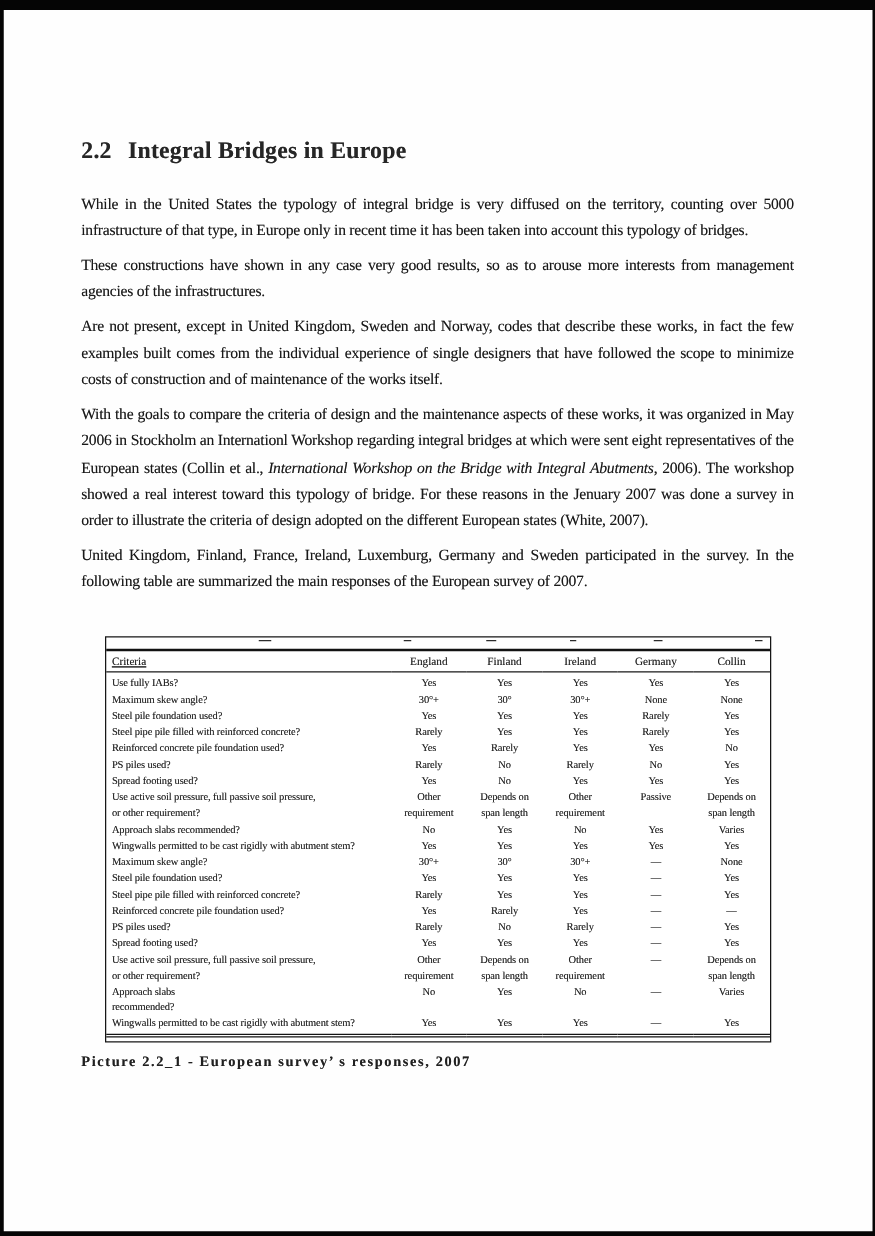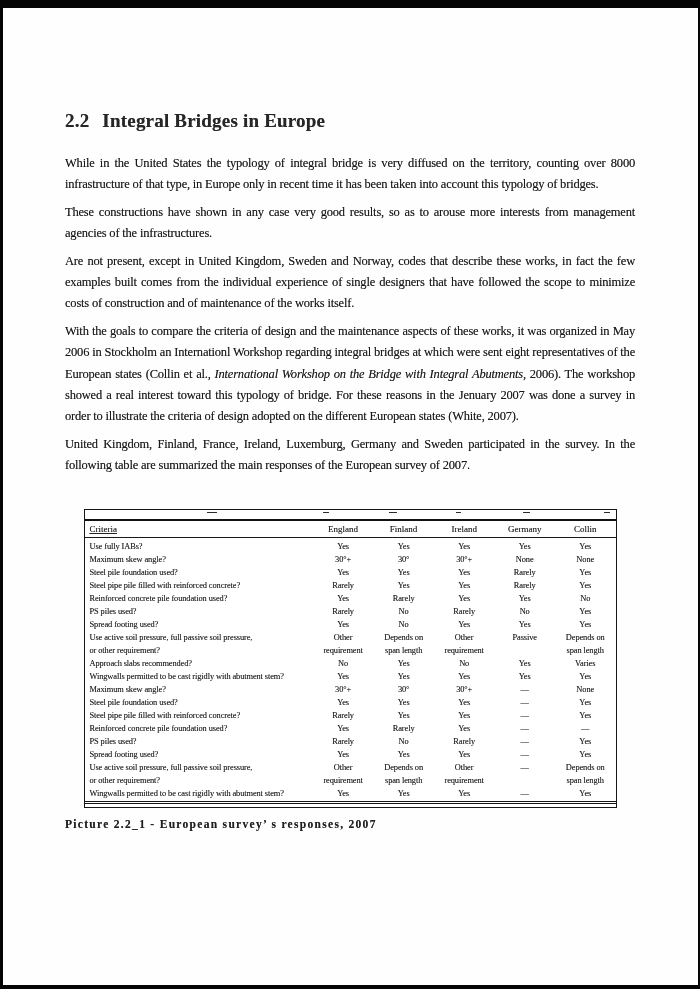--- a/index.html
+++ b/index.html
@@ -74,21 +74,21 @@
 
 <div class="scan-frame">
   <div class="page">
     <div class="content">
 
       <h1 class="section-heading">
         <span class="sec-num">2.2</span><span>Integral Bridges in Europe</span>
       </h1>
 
       <div class="body-text">
-        <p>While in the United States the typology of integral bridge is very diffused on the territory, counting over 8000 infrastructure of that type, in Europe only in recent time it has been taken into account this typology of bridges.</p>
+        <p>While in the United States the typology of integral bridge is very diffused on the territory, counting over 5000 infrastructure of that type, in Europe only in recent time it has been taken into account this typology of bridges.</p>
         <p>These constructions have shown in any case very good results, so as to arouse more interests from management agencies of the infrastructures.</p>
         <p>Are not present, except in United Kingdom, Sweden and Norway, codes that describe these works, in fact the few examples built comes from the individual experience of single designers that have followed the scope to minimize costs of construction and of maintenance of the works itself.</p>
         <p><span>With the goals to compare the criteria of design and the maintenance aspects of these works, it was organized in May 2006 in Stockholm an Internationl Workshop regarding integral bridges at which were sent eight representatives of the European states (Collin et al., </span><em>International Workshop on the Bridge with Integral Abutments</em><span>, 2006). The workshop showed a real interest toward this typology of bridge. For these reasons in the Jenuary 2007 was done a survey in order to illustrate the criteria of design adopted on the different European states (White, 2007).</span></p>
         <p>United Kingdom, Finland, France, Ireland, Luxemburg, Germany and Sweden participated in the survey. In the following table are summarized the main responses of the European survey of 2007.</p>
       </div>
 
       <div class="table-figure">
         <div class="table-frame">
           <div class="crop-artifact">
             <span class="mark" style="left:122px;width:10px"></span>
@@ -258,20 +258,29 @@
 requirement</td>
                   <td class="value-cell">Depends on
 span length</td>
                   <td class="value-cell">Other
 requirement</td>
                   <td class="value-cell">—</td>
                   <td class="value-cell">Depends on
 span length</td>
                 </tr>
                 <tr>
+                  <td class="criteria-cell">Approach slabs
+recommended?</td>
+                  <td class="value-cell">No</td>
+                  <td class="value-cell">Yes</td>
+                  <td class="value-cell">No</td>
+                  <td class="value-cell">—</td>
+                  <td class="value-cell">Varies</td>
+                </tr>
+                <tr>
                   <td class="criteria-cell">Wingwalls permitted to be cast rigidly with abutment stem?</td>
                   <td class="value-cell">Yes</td>
                   <td class="value-cell">Yes</td>
                   <td class="value-cell">Yes</td>
                   <td class="value-cell">—</td>
                   <td class="value-cell">Yes</td>
                 </tr>
               </tbody>
           </table>
         </div>

